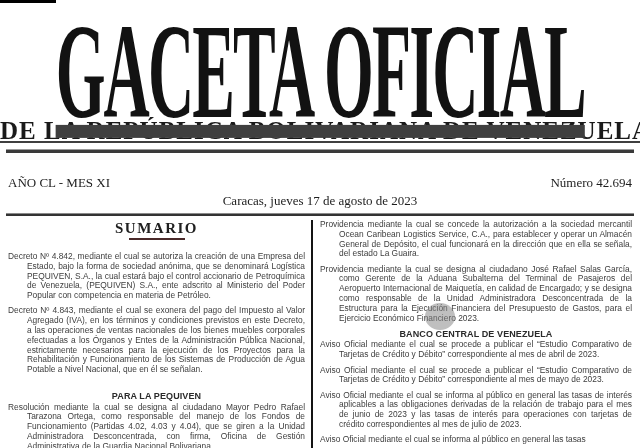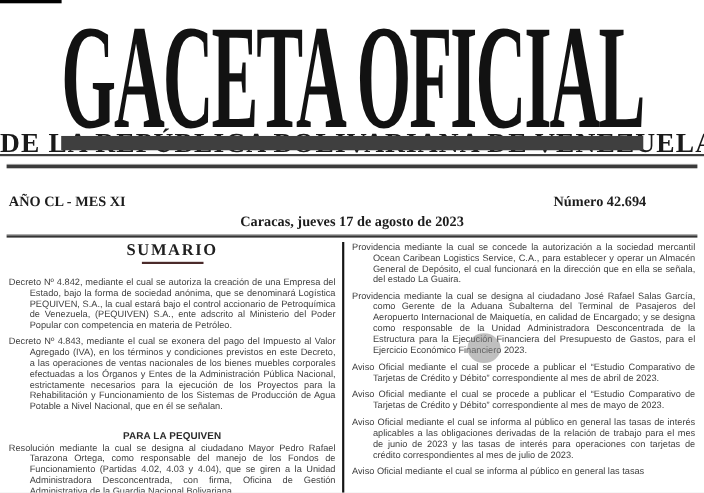--- a/index.html
+++ b/index.html
@@ -26,25 +26,25 @@
   }
 
   
   .rule { margin:0 6px; height:2px; border-top:1px solid #9a9a9a; border-bottom:3px solid #3a3a3a; }
   .rule.r1 { margin-top:5px; }
   .rule.r2 { border-top:1px solid #8a8a8a; border-bottom:2px solid #333; }
 
   
   .dateline {
     display:flex; align-items:center; padding:4px 8px 4px 8px;
-    font-family:"Liberation Serif", serif; font-weight:700; font-size:13px; color:#1d1d1d;
+    font-family:"Liberation Serif", serif; font-weight:400; font-size:13px; color:#1d1d1d;
   }
   .dateline .dl-left  { flex:1; text-align:left; }
   .dateline .dl-mid   { flex:1.6; text-align:center;margin-top:36px; }
-  .dateline .dl-right { flex:1; text-align:center; }
+  .dateline .dl-right { flex:1; text-align:right; }
 
   
   .columns { position:relative; display:flex; padding:4px 8px 0 8px; height:258px; }
   .col { font-size:8.4px; line-height:9.8px; text-align:justify; color:#3d3d3d; }
   .col-left  { width:303px; padding-right:6px; }
   .col-divider { width:2px; background:#141414; flex:none; }
   .col-right { flex:1; padding-left:7px; }
 
   .sumario {
     text-align:center; font-family:"Liberation Serif", serif; font-weight:700;
@@ -128,20 +128,21 @@
       </h3>
       <p class="entry">Resolución mediante la cual se designa al ciudadano Mayor Pedro Rafael Tarazona Ortega, como responsable del manejo de los Fondos de Funcionamiento (Partidas 4.02, 4.03 y 4.04), que se giren a la Unidad Administradora Desconcentrada, con firma, Oficina de Gestión Administrativa de la Guardia Nacional Bolivariana.</p>
     </div>
 
     <div class="col-divider"></div>
 
     <div class="col col-right">
       <p class="entry">Providencia mediante la cual se concede la autorización a la sociedad mercantil Ocean Caribean Logistics Service, C.A., para establecer y operar un Almacén General de Depósito, el cual funcionará en la dirección que en ella se señala, del estado La Guaira.</p>
       <p class="entry">Providencia mediante la cual se designa al ciudadano José Rafael Salas García, como Gerente de la Aduana Subalterna del Terminal de Pasajeros del Aeropuerto Internacional de Maiquetía, en calidad de Encargado; y se designa como responsable de la Unidad Administradora Desconcentrada de la Estructura para la Ejecución Financiera del Presupuesto de Gastos, para el Ejercicio Económico Financiero 2023.</p>
 
+      <h3 class="sec-heading">BANCO CENTRAL DE VENEZUELA</h3>
       <p class="entry">Aviso Oficial mediante el cual se procede a publicar el “Estudio Comparativo de Tarjetas de Crédito y Débito” correspondiente al mes de abril de 2023.</p>
       <p class="entry">Aviso Oficial mediante el cual se procede a publicar el “Estudio Comparativo de Tarjetas de Crédito y Débito” correspondiente al mes de mayo de 2023.</p>
       <p class="entry">Aviso Oficial mediante el cual se informa al público en general las tasas de interés aplicables a las obligaciones derivadas de la relación de trabajo para el mes de junio de 2023 y las tasas de interés para operaciones con tarjetas de crédito correspondientes al mes de julio de 2023.</p>
       <p class="entry">Aviso Oficial mediante el cual se informa al público en general las tasas</p>
     </div>
 
   </div>
 
   <div class="wm-dot"></div>
 

